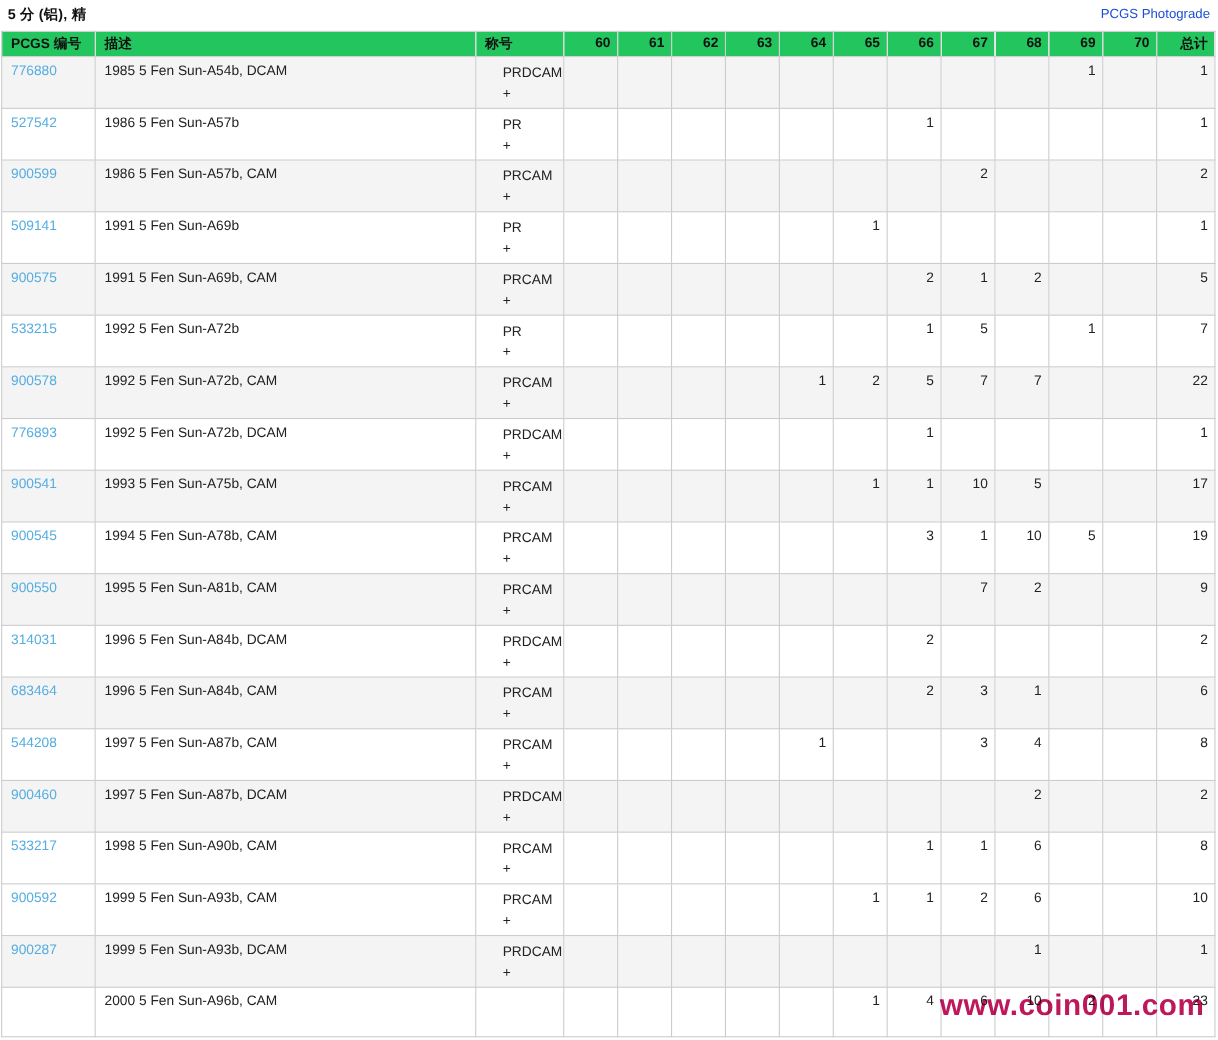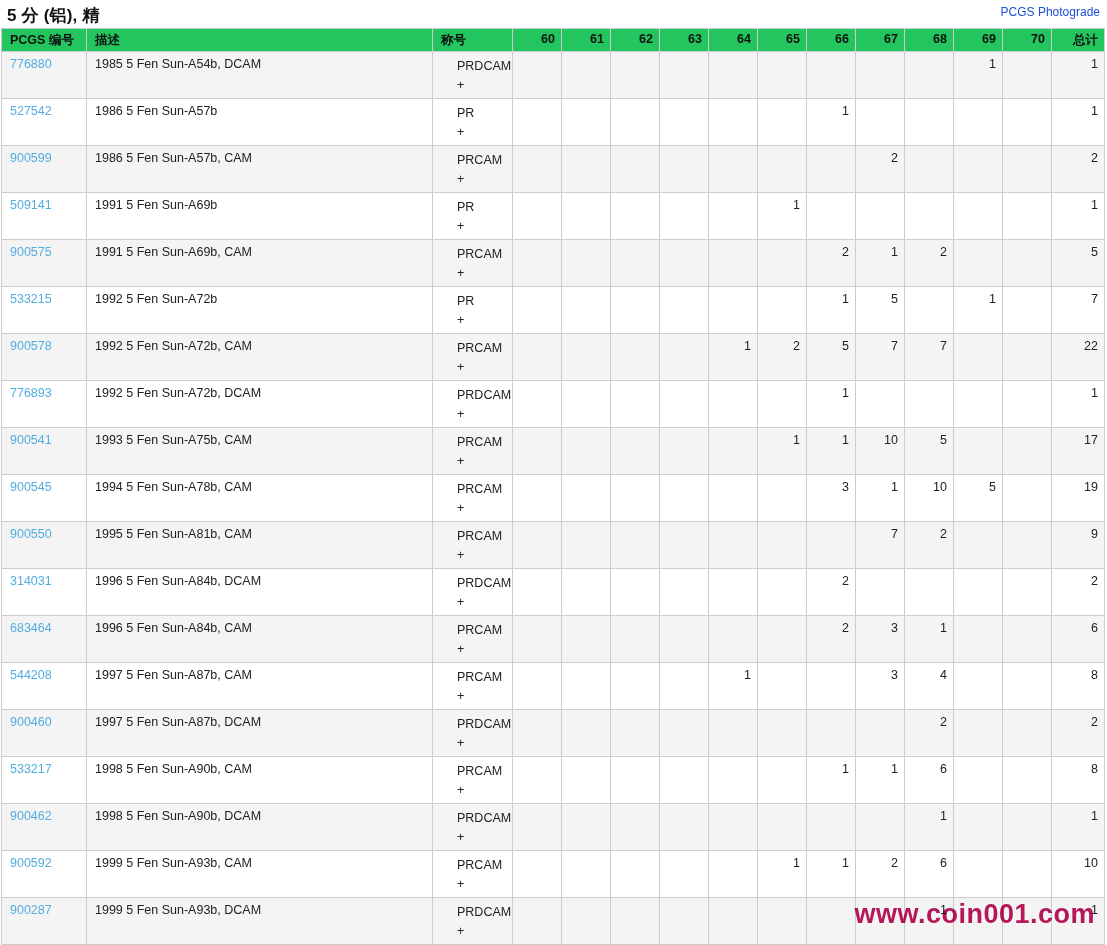--- a/index.html
+++ b/index.html
@@ -7,21 +7,21 @@
     width: 1107px; height: 945px;
     overflow: hidden;
     background: #fff;
     font-family: "Liberation Sans", "DejaVu Sans", sans-serif;
   }
   .page { position: relative; width: 1107px; height: 945px; }
 
   .page-header { position: relative; height: 28px; }
   .page-title {
     position: absolute; left: 7px; top: 4px;
-    font-size: 17px; font-weight: 700; color: #111;
+    font-size: 13px; font-weight: 700; color: #111;
     letter-spacing: 0.2px;
   }
   .photograde-link {
     position: absolute; right: 7px; top: 5px;
     font-size: 12px; color: #1d4ed8; text-decoration: none;
     cursor: pointer;
   }
 
   table.pop-table {
     border-collapse: collapse;
@@ -428,40 +428,20 @@
           <td class="cell-num"></td>
           <td class="cell-num"></td>
           <td class="cell-num"></td>
           <td class="cell-num">1</td>
           <td class="cell-num">1</td>
           <td class="cell-num">6</td>
           <td class="cell-num"></td>
           <td class="cell-num"></td>
           <td class="cell-num">8</td>
         </tr>
-        <tr class="row-gray">
-          <td><a class="pcgs-link">900462</a></td>
-          <td>1998 5 Fen Sun-A90b, DCAM</td>
-          <td>
-            <div class="desig-line">PRDCAM</div>
-            <div class="desig-line">+</div>
-          </td>
-          <td class="cell-num"></td>
-          <td class="cell-num"></td>
-          <td class="cell-num"></td>
-          <td class="cell-num"></td>
-          <td class="cell-num"></td>
-          <td class="cell-num"></td>
-          <td class="cell-num"></td>
-          <td class="cell-num"></td>
-          <td class="cell-num">1</td>
-          <td class="cell-num"></td>
-          <td class="cell-num"></td>
-          <td class="cell-num">1</td>
-        </tr>
         <tr class="row-white">
           <td><a class="pcgs-link">900592</a></td>
           <td>1999 5 Fen Sun-A93b, CAM</td>
           <td>
             <div class="desig-line">PRCAM</div>
             <div class="desig-line">+</div>
           </td>
           <td class="cell-num"></td>
           <td class="cell-num"></td>
           <td class="cell-num"></td>

